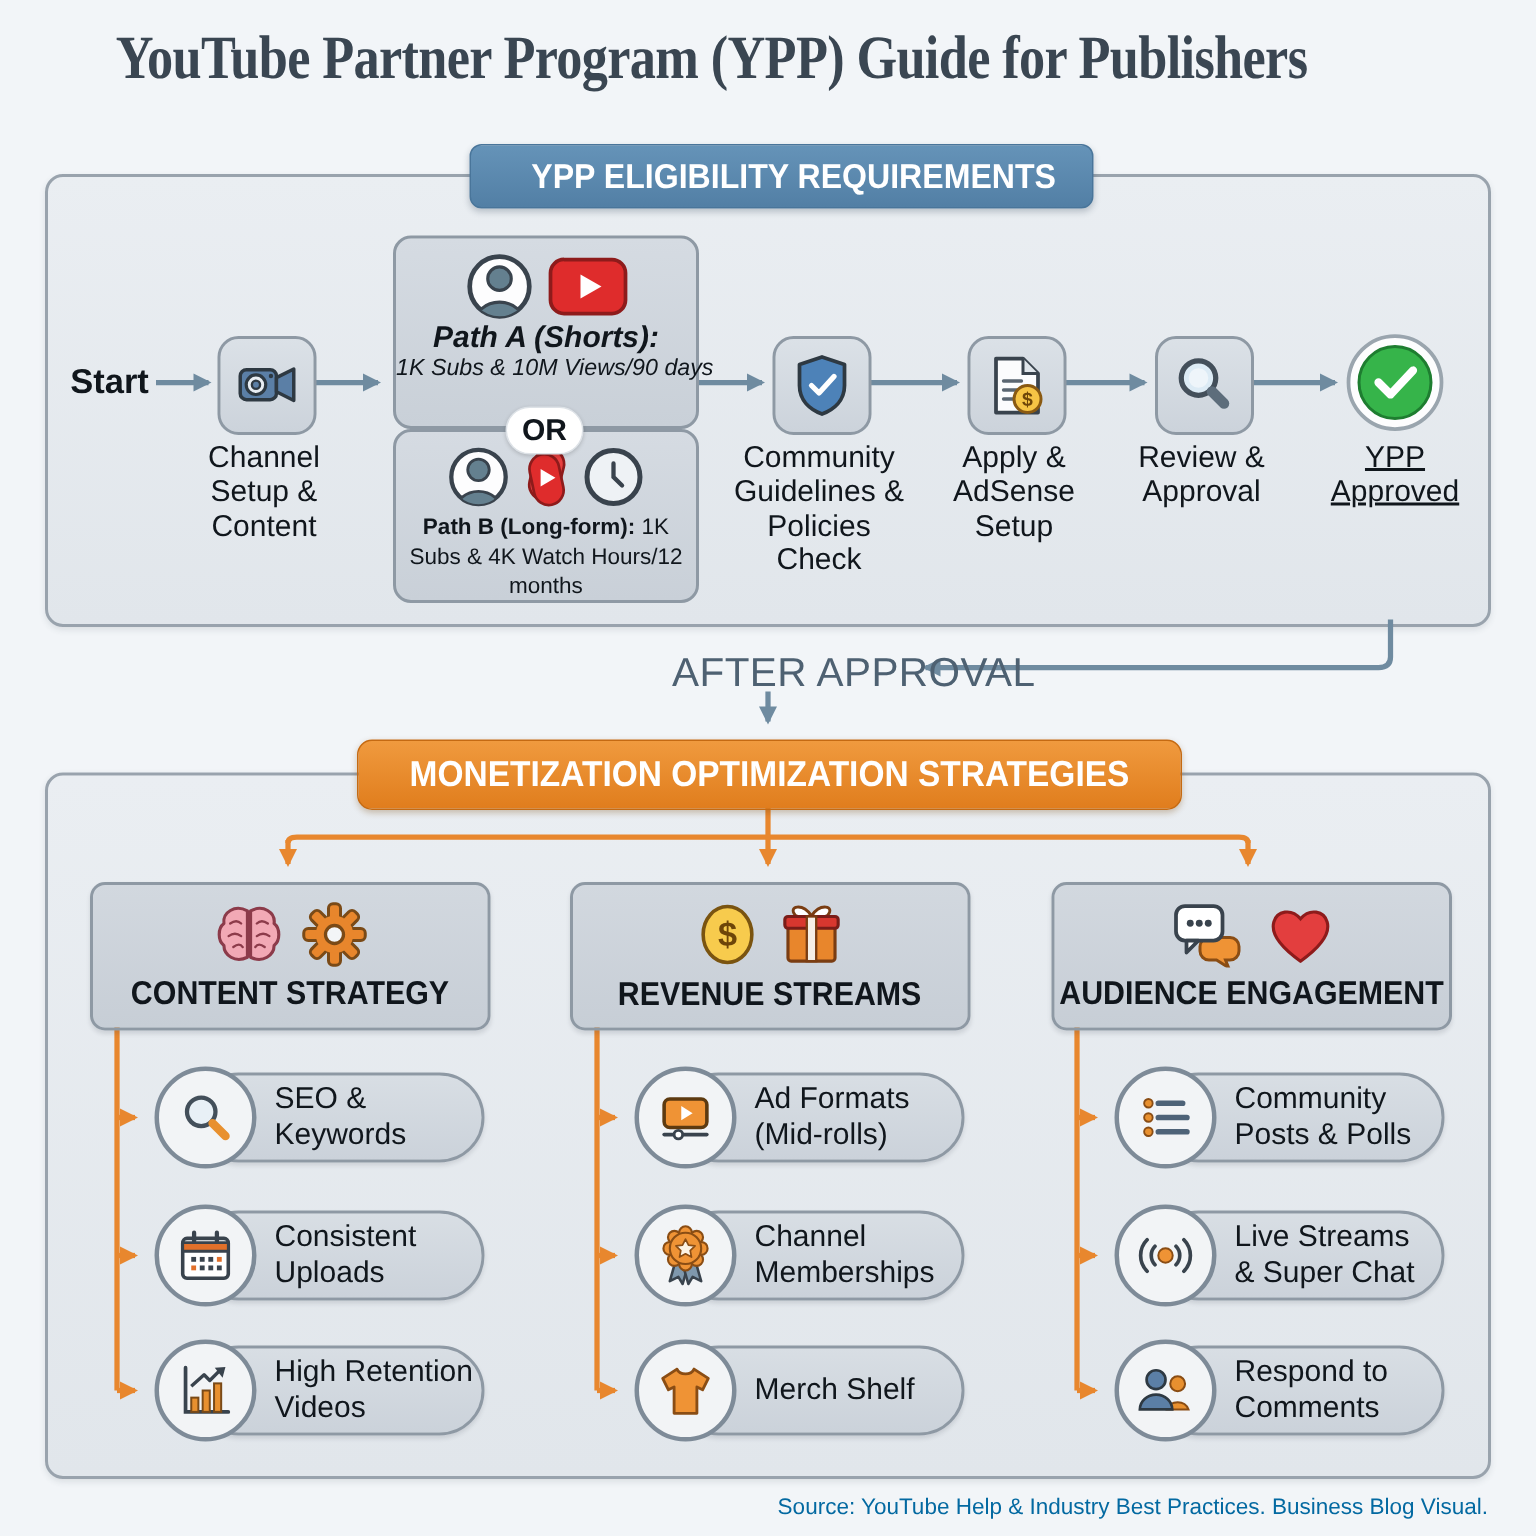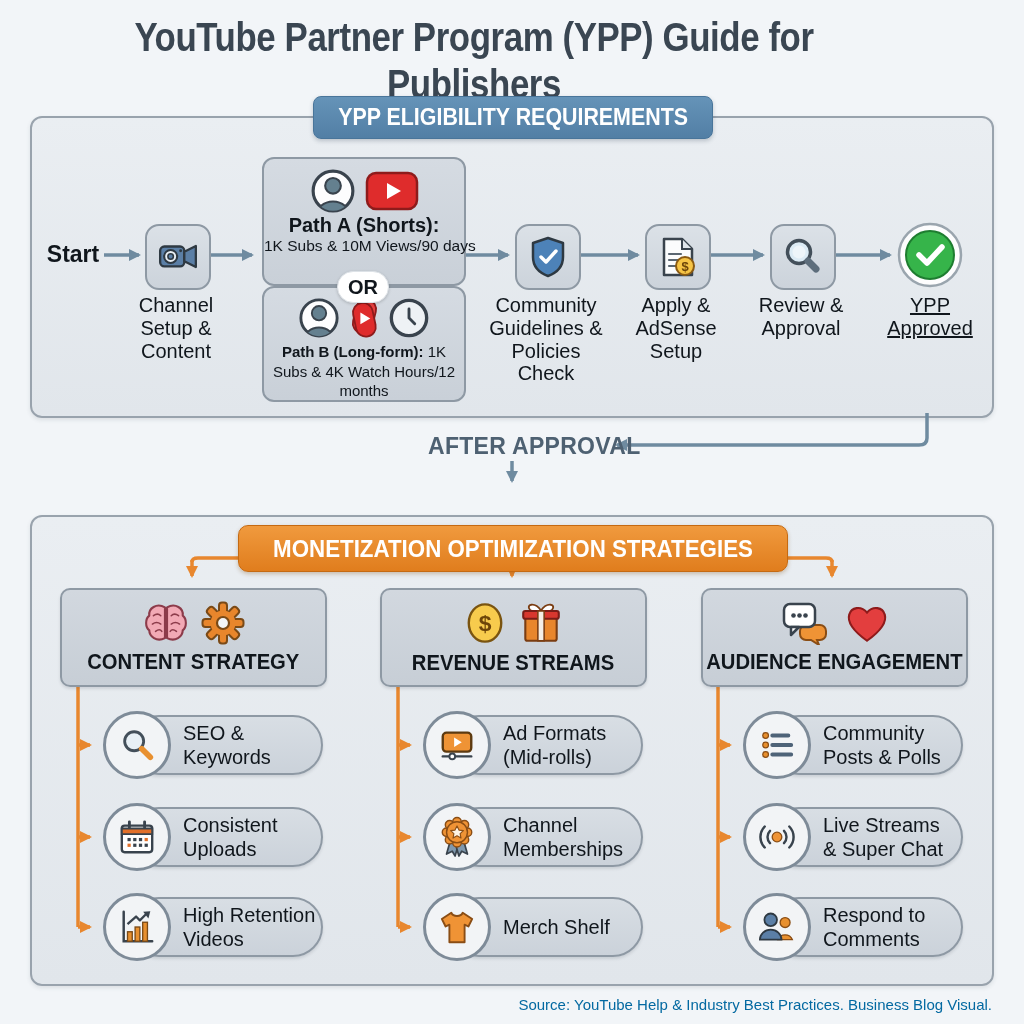--- a/index.html
+++ b/index.html
@@ -1,38 +1,38 @@
 <!DOCTYPE html>
 <html><head>
 <meta charset="utf-8">
 <style>
   html,body{margin:0;padding:0;}
   body{width:1024px;height:1024px;background:#f2f5f8;font-family:"Liberation Sans",sans-serif;overflow:hidden;}
   .canvas{position:relative;width:1024px;height:1024px;}
   .abs{position:absolute;}
   .squeeze{display:inline-block;transform:scaleX(.85);transform-origin:center;}
   h1{margin:0;position:absolute;top:14px;left:0;width:948px;text-align:center;
-     font-size:41px;font-weight:bold;color:#3a4652;letter-spacing:-.5px;}
+     font-size:41px;font-weight:bold;color:#3a4652;letter-spacing:-.5px;font-family:Liberation Serif, serif;}
   .panel{background:linear-gradient(180deg,#eaeef2,#e1e6eb);border:2px solid #99a3ad;border-radius:12px;
          box-shadow:0 2px 4px rgba(60,70,80,.12);}
   .badge-blue{background:linear-gradient(180deg,#6593b8,#527fa5);border:1.5px solid #49759a;border-radius:8px;
       color:#fff;font-weight:bold;font-size:23px;text-align:center;line-height:41px;z-index:6;
       box-shadow:0 2px 4px rgba(40,60,80,.25);}
   .badge-orange{background:linear-gradient(180deg,#f09a3e,#e07d1d);border:1.5px solid #c56a12;border-radius:10px;
       color:#fff;font-weight:bold;font-size:24px;text-align:center;line-height:45px;z-index:6;
-      box-shadow:0 2px 4px rgba(120,70,10,.3);margin-top:32px;}
+      box-shadow:0 2px 4px rgba(120,70,10,.3);}
   .stepbox{width:62px;height:62px;border-radius:14px;background:linear-gradient(180deg,#dbe1e7,#ccd3db);
       border:2px solid #8e99a4;display:flex;align-items:center;justify-content:center;z-index:5;}
   .steplabel{font-size:20px;color:#10161c;text-align:center;line-height:1.14;z-index:5;}
   .steplabel .ln{display:block;white-space:nowrap;}
   .pathbox{background:linear-gradient(180deg,#d5dbe2,#c9d0d8);border:2px solid #8e99a4;border-radius:12px;z-index:5;}
   .pathicons{display:flex;align-items:center;justify-content:center;gap:9px;}
   .or-pill{background:#fff;border:1px solid #dde2e7;border-radius:16px;text-align:center;
       font-weight:bold;font-size:20px;line-height:30px;color:#10161c;z-index:7;box-shadow:0 1px 3px rgba(0,0,0,.18);}
-  .afterlbl{font-weight:bold;font-size:23px;color:#4e6172;white-space:nowrap;z-index:5;letter-spacing:.3px;}
+  .afterlbl{font-weight:normal;font-size:27px;color:#4e6172;white-space:nowrap;z-index:5;letter-spacing:.3px;margin-left:20px;}
   .colhead{width:263px;height:95px;border-radius:10px;background:linear-gradient(180deg,#d2d8df,#c7ced6);
       border:2px solid #8e99a4;display:flex;flex-direction:column;align-items:center;justify-content:center;
       gap:4px;z-index:5;box-shadow:0 2px 3px rgba(60,70,80,.15);}
   .colhead .ttl{font-weight:bold;font-size:22px;color:#10161c;white-space:nowrap;}
   .iconrow{display:flex;align-items:center;gap:12px;}
   .item{width:220px;height:64px;z-index:5;}
   .item .pill{position:absolute;left:26px;right:0;top:2px;bottom:2px;border-radius:30px;
       background:linear-gradient(180deg,#d8dee4,#cbd2da);border:2px solid #8e99a4;box-shadow:0 2px 3px rgba(60,70,80,.15);}
   .item .circ{position:absolute;left:0;top:-2px;width:62px;height:62px;border-radius:50%;
       background:#f2f4f6;border:3px solid #7e8b98;display:flex;align-items:center;justify-content:center;}
@@ -86,21 +86,21 @@
       <path d="M398,745 H410" marker-end="url(#mo)"></path>
       <path d="M398,837 H410" marker-end="url(#mo)"></path>
       <path d="M398,927 H410" marker-end="url(#mo)"></path>
       <path d="M718,683 V927"></path>
       <path d="M718,745 H730" marker-end="url(#mo)"></path>
       <path d="M718,837 H730" marker-end="url(#mo)"></path>
       <path d="M718,927 H730" marker-end="url(#mo)"></path>
     </g>
   </svg>
 
-  <div class="abs badge-blue" style="left:313px;top:96px;width:398px;height:41px;">
+  <div class="abs badge-blue" style="left:313px;top:96px;width:398px;height:41px;padding-left:16px;">
     <span class="squeeze" style="transform:scaleX(.93);">YPP ELIGIBILITY REQUIREMENTS</span>
   </div>
 
   <div class="abs panel" style="left:30px;top:116px;width:960px;height:298px;"></div>
 
   <div class="abs startlbl" style="left:42px;top:241px;width:62px;text-align:center;">Start</div>
 
   <div class="abs stepbox" style="left:145px;top:224px;">
     <span>
       <svg width="44" height="42" viewBox="0 0 40 40">
@@ -111,21 +111,21 @@
         <circle cx="22.5" cy="14" r="1.4" fill="#2e3942"></circle>
       </svg>
     </span>
   </div>
   <div class="abs steplabel" style="left:121px;top:294px;width:110px;">
     <span class="ln">Channel</span>
     <span class="ln">Setup &amp;</span>
     <span class="ln">Content</span>
   </div>
 
-  <div class="abs pathbox" style="left:262px;top:157px;width:200px;height:125px;">
+  <div class="abs pathbox" style="left:262px;top:157px;width:200px;height:125px;font-style:italic;">
     <div class="pathicons" style="margin-top:9px;">
       <span>
         <svg width="46" height="46" viewBox="0 0 44 44">
           <defs>
               <clipPath id="avA">
                 <circle cx="22" cy="22" r="19"></circle>
               </clipPath>
             </defs>
           <circle cx="22" cy="22" r="19" fill="#fdfdfe" stroke="#39434d" stroke-width="3"></circle>
           <g clip-path="url(#avA)">

